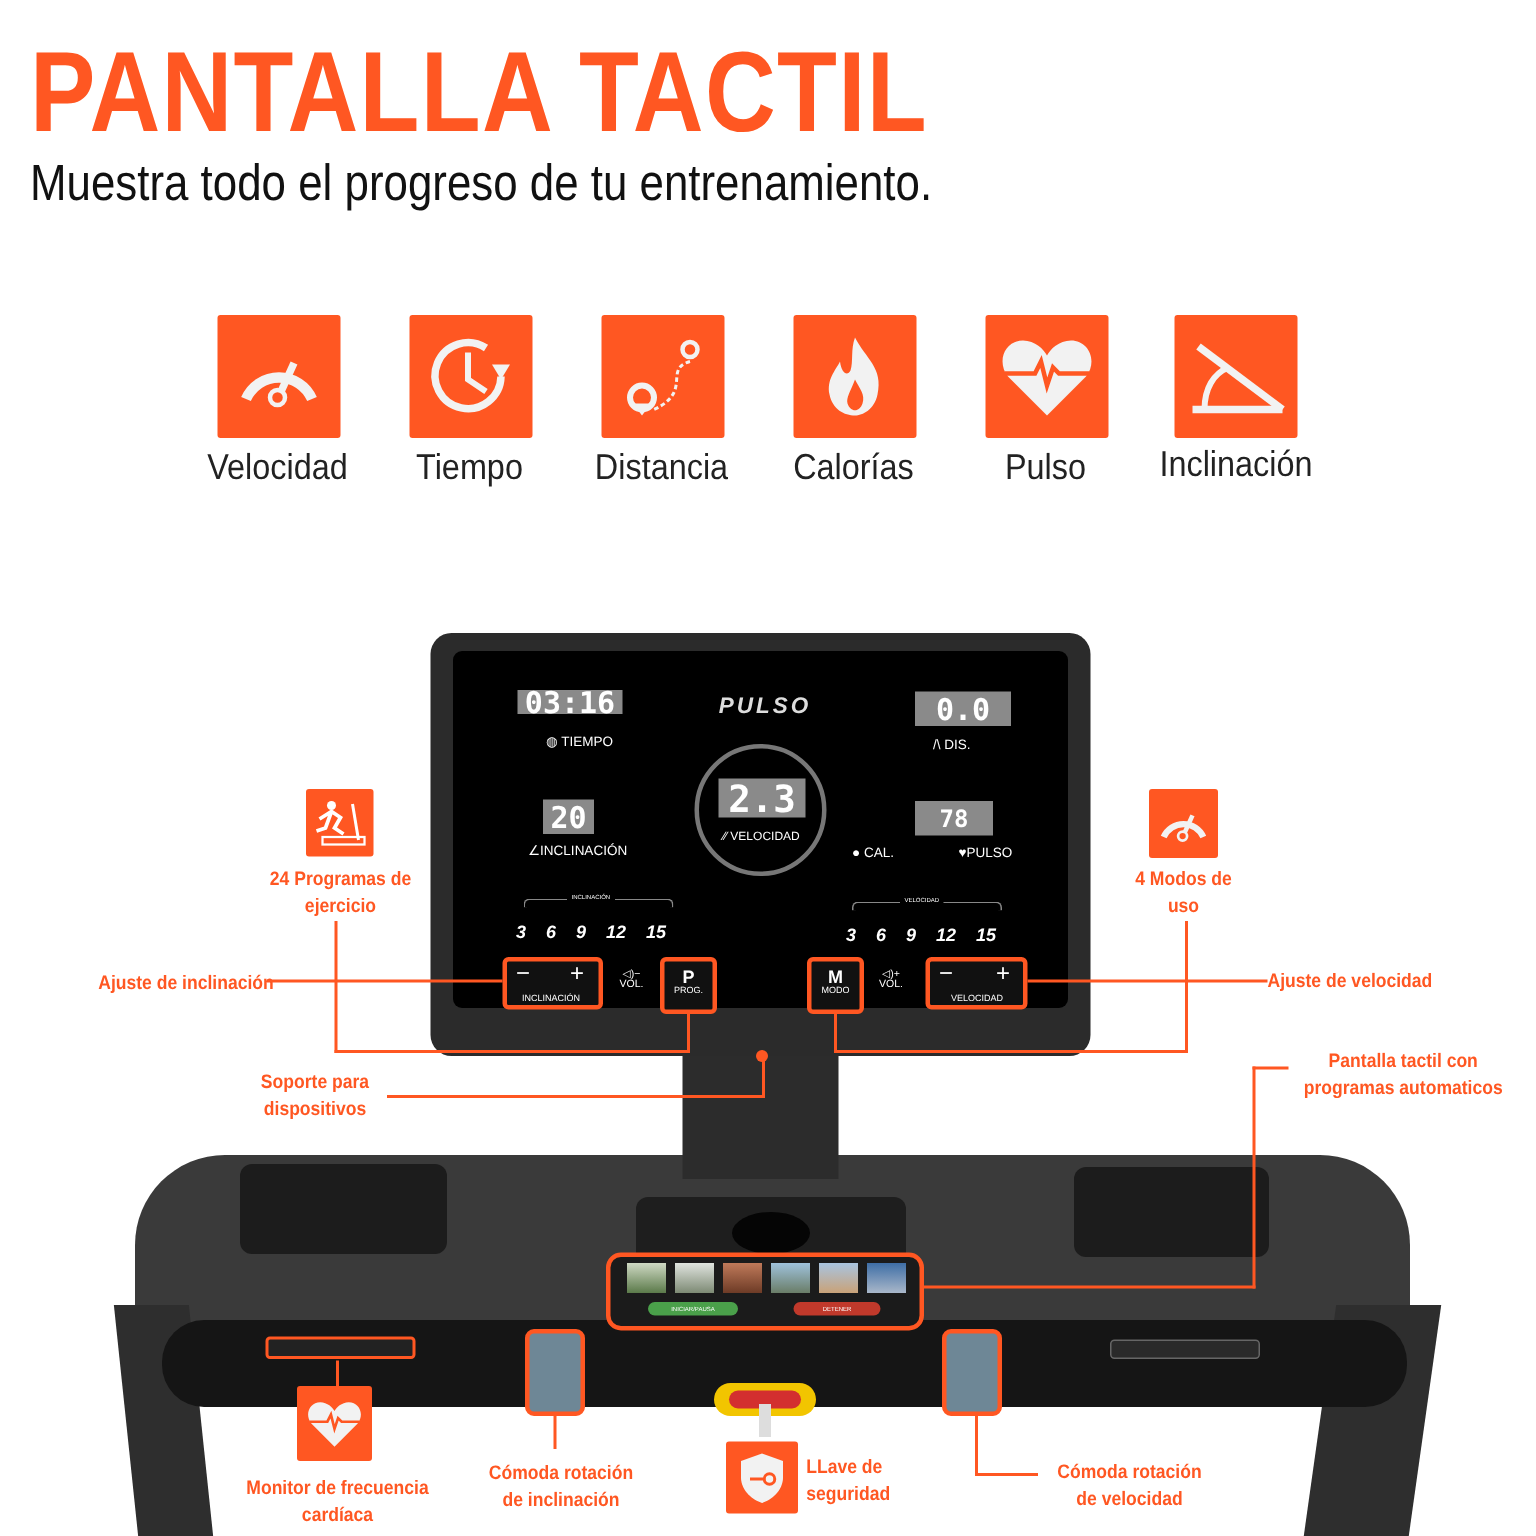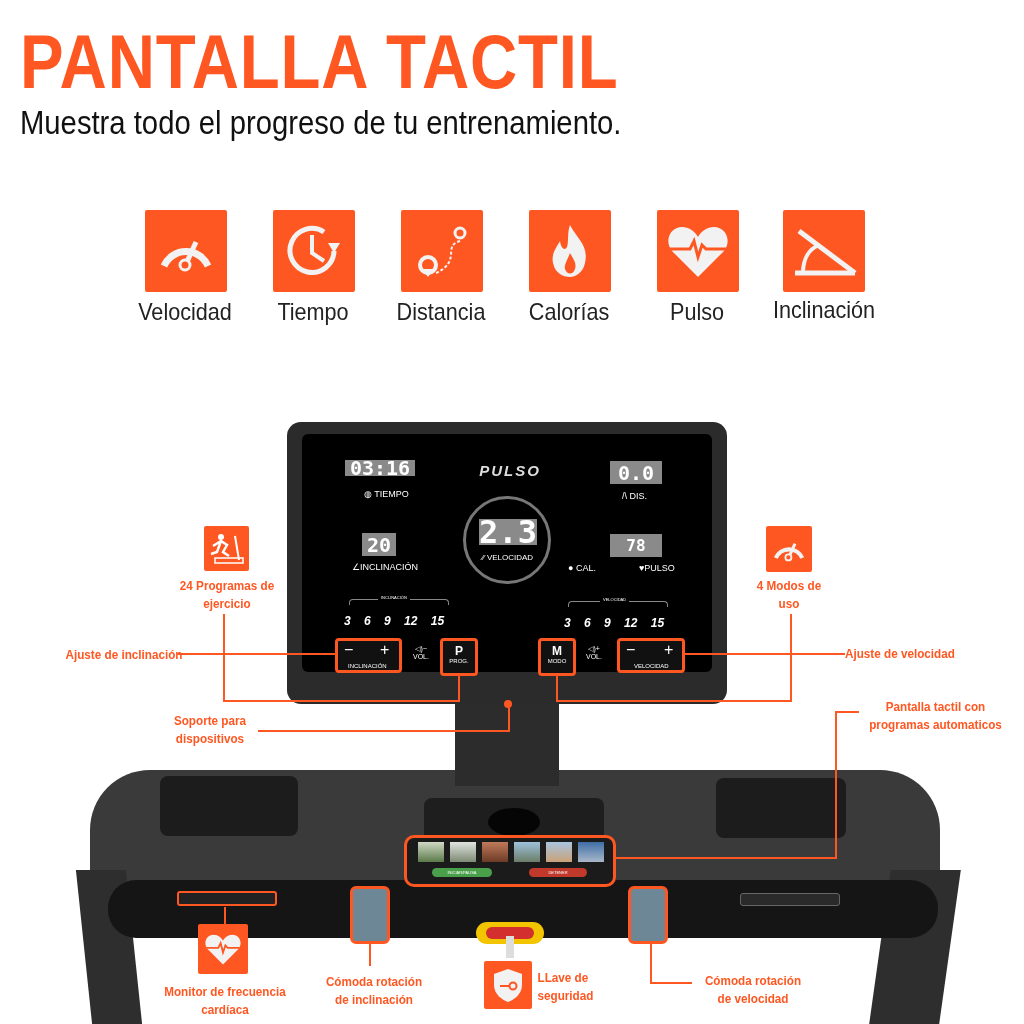--- a/index.html
+++ b/index.html
@@ -91,28 +91,28 @@
 <div class="abs" style="left:455px;top:700px;width:104px;height:86px;background:#2c2c2c"></div>
 
 <div class="abs console"></div>
 <div class="abs screen"></div>
 
 <div class="abs" style="left:462px;top:462px;width:96px;height:18px;color:#ddd;font-weight:bold;font-style:italic;font-size:15px;letter-spacing:2px;text-align:center">PULSO</div>
 
 <div class="abs lcd" style="left:345px;top:460px;width:70px;height:16px;font-size:20px">03:16</div>
 <div class="abs scrlabel" style="left:364px;top:489px">◍ <span>TIEMPO</span></div>
 
-<div class="abs lcd" style="left:610px;top:461px;width:52px;height:23px;font-size:20px">0.0</div>
+<div class="abs lcd" style="left:610px;top:461px;width:64px;height:23px;font-size:20px">0.0</div>
 <div class="abs scrlabel" style="left:622px;top:491px">/\ <span>DIS.</span></div>
 
 <div class="abs lcd" style="left:362px;top:533px;width:34px;height:23px;font-size:20px">20</div>
 <div class="abs scrlabel" style="left:352px;top:562px">∠<span>INCLINACIÓN</span></div>
 
 <div class="abs" style="left:463px;top:496px;width:88px;height:88px;border:3px solid #777;border-radius:50%"></div>
-<div class="abs lcd" style="left:479px;top:519px;width:58px;height:26px;font-size:32px">2.3</div>
+<div class="abs lcd" style="left:479px;top:519px;width:58px;height:26px;font-size:25px">2.3</div>
 <div class="abs scrlabel" style="left:482px;top:553px;font-size:8px">⁄⁄ <span>VELOCIDAD</span></div>
 
 <div class="abs lcd" style="left:610px;top:534px;width:52px;height:23px;font-size:16px">78</div>
 <div class="abs scrlabel" style="left:568px;top:563px">● <span>CAL.</span></div>
 <div class="abs scrlabel" style="left:639px;top:563px">♥<span>PULSO</span></div>
 
 <div class="abs" style="left:349px;top:599px;width:100px;height:6px;border:1px solid #888;border-bottom:none;border-radius:4px 4px 0 0"></div>
 <div class="abs" style="left:378px;top:595px;font-size:4px;color:#fff;background:#000;padding:0 3px">INCLINACIÓN</div>
 <div class="abs scale" style="left:344px;top:614px">3 6 9 12 15</div>
 

